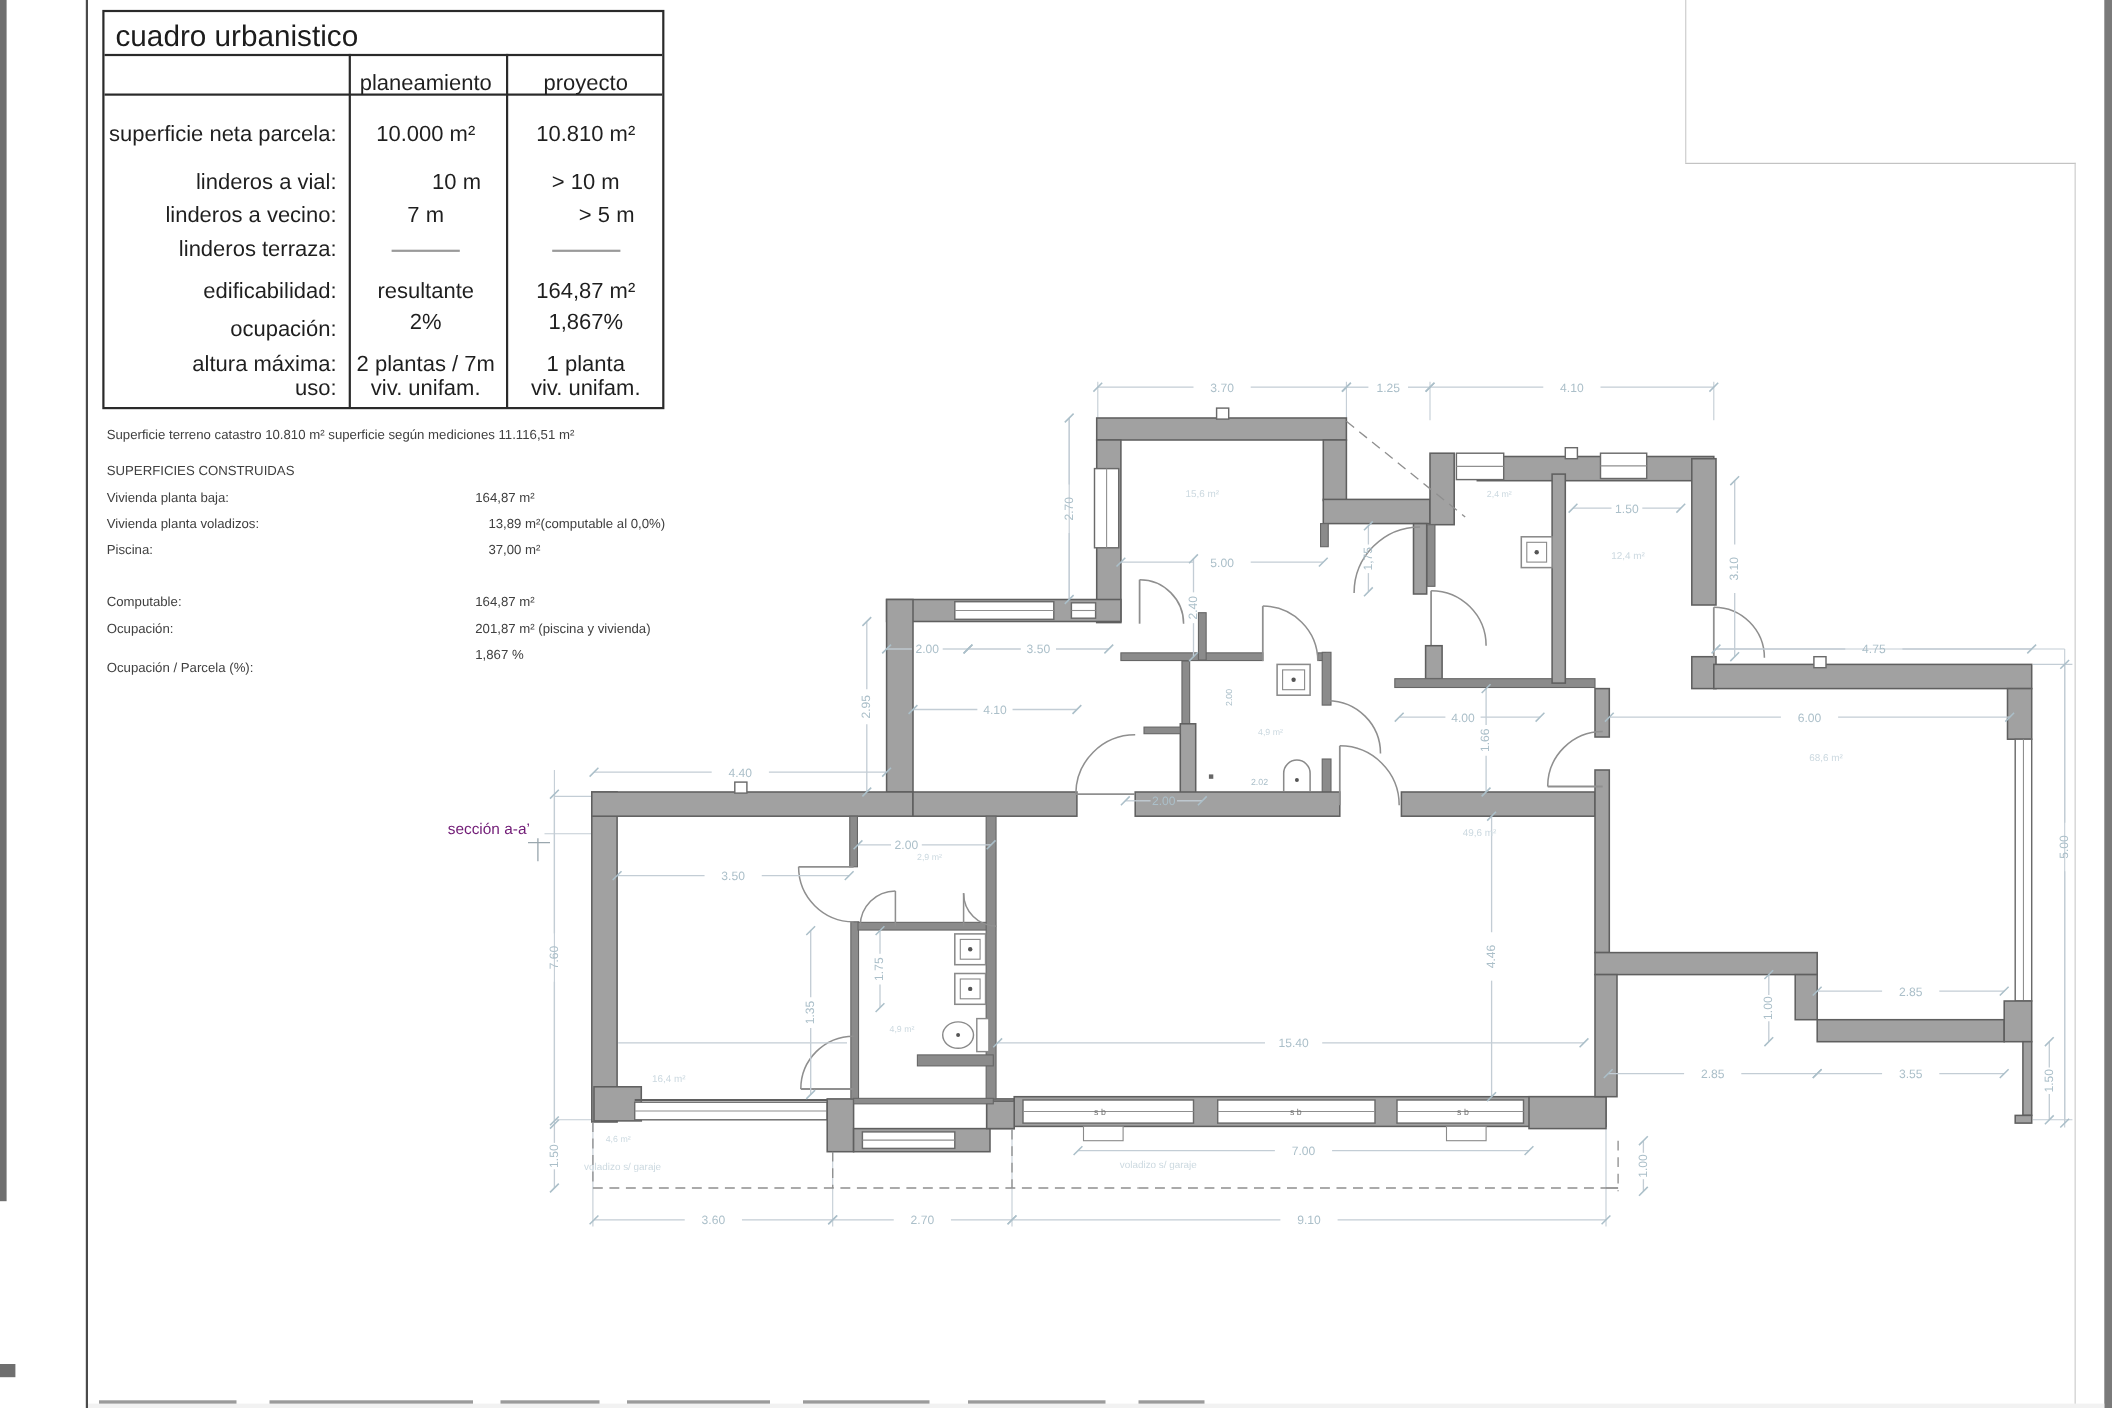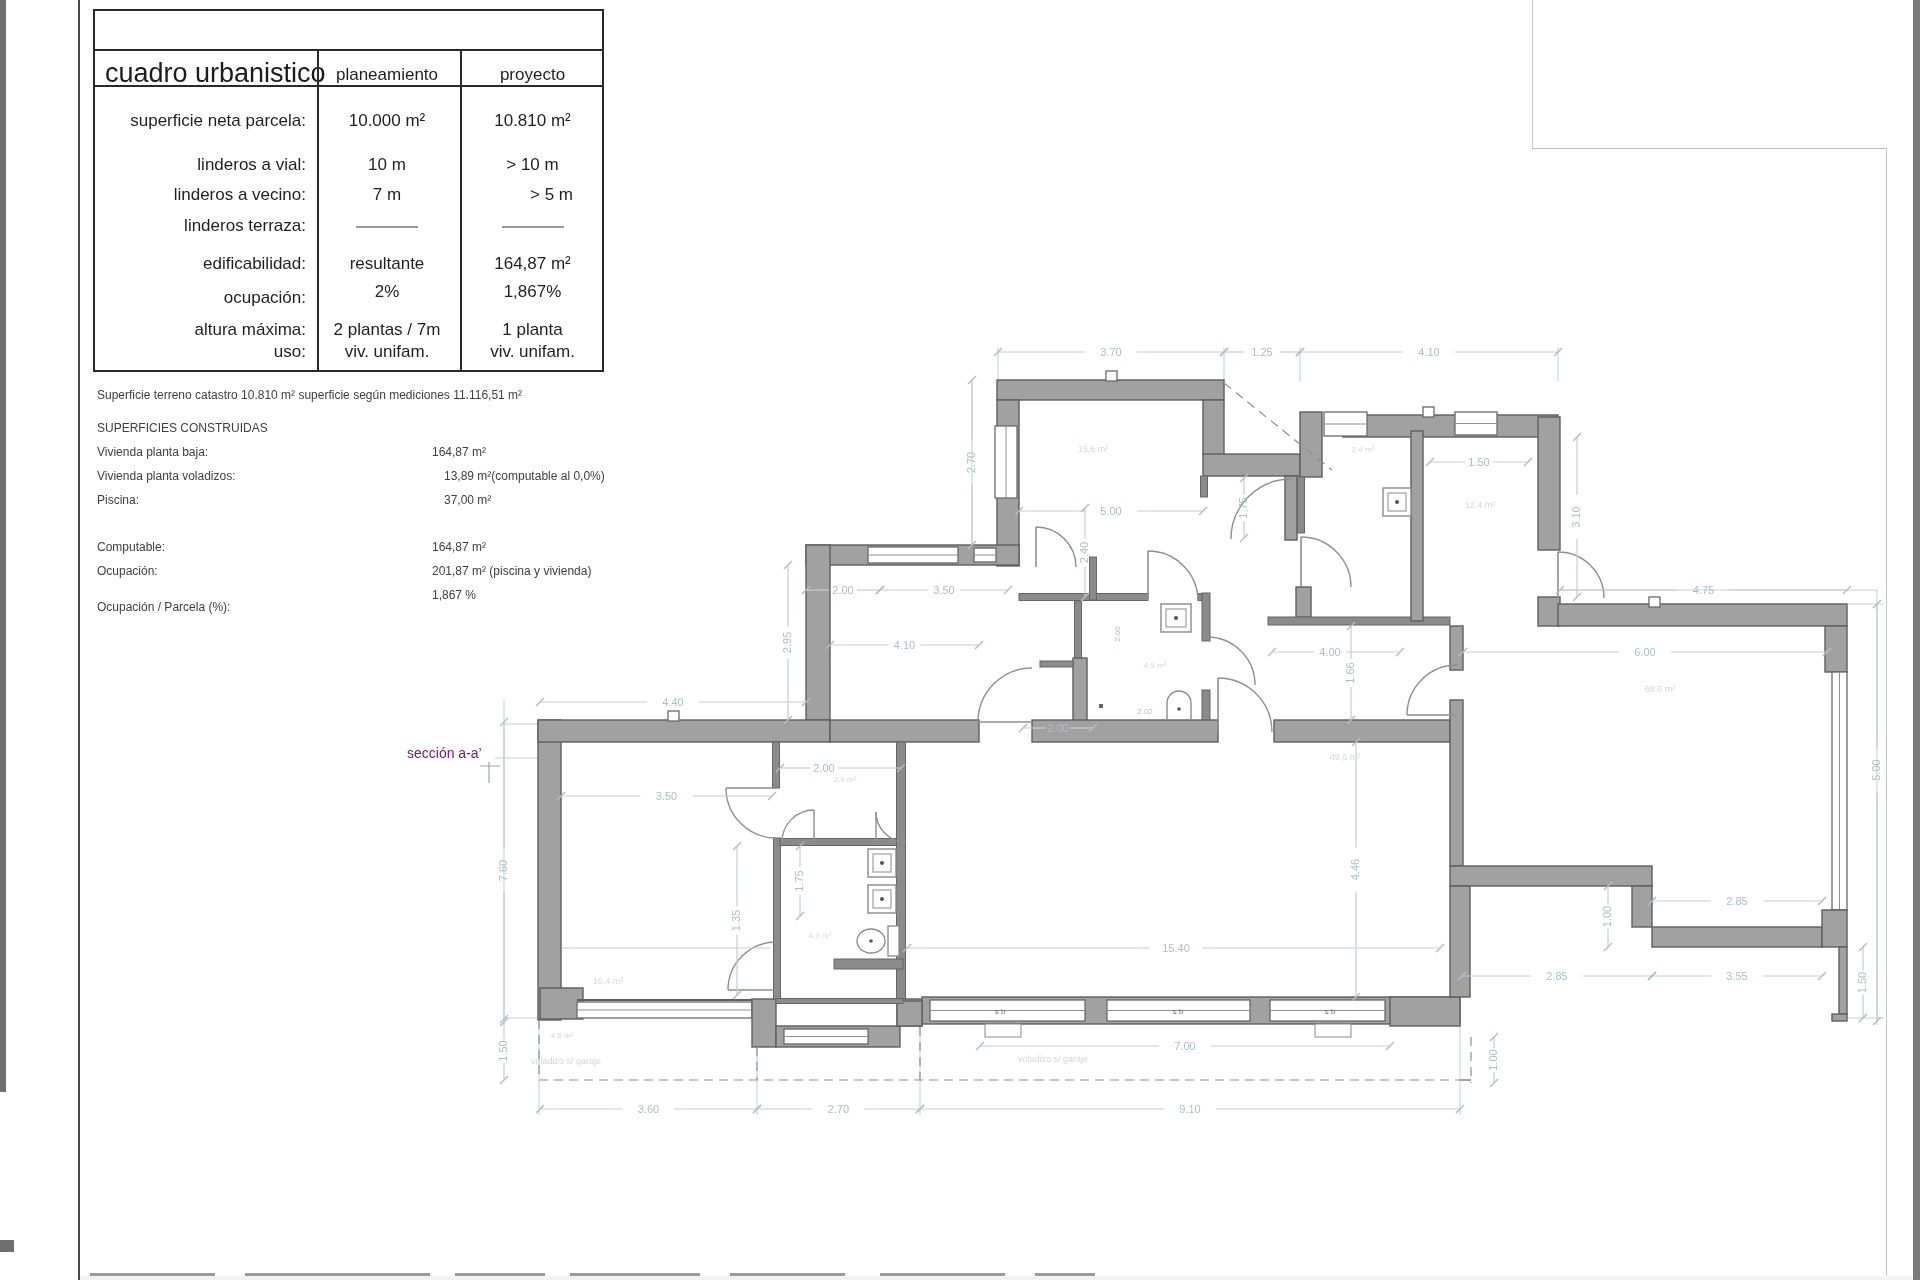--- a/index.html
+++ b/index.html
@@ -1,24 +1,24 @@
 <!DOCTYPE html>
 <html><head>
 <meta charset="utf-8">
 <style>
   html,body{margin:0;padding:0;background:#ffffff;}
   body{width:1920px;height:1280px;position:relative;overflow:hidden;
        font-family:"Liberation Sans", sans-serif;}
   .abs{position:absolute;}
   
   #tbl{left:93px;top:9px;width:511px;height:363px;border:2px solid #2a2a2a;box-sizing:border-box;}
-  #tbl .title{position:absolute;left:10px;top:7px;font-size:27px;color:#1c1c1c;letter-spacing:0px;margin-top:40px;}
+  #tbl .title{position:absolute;left:10px;top:7px;font-size:27px;color:#1c1c1c;letter-spacing:0px;}
   #tbl .hline{position:absolute;left:0;width:100%;height:0;border-top:2px solid #2a2a2a;}
   #tbl .vline{position:absolute;top:38px;bottom:0;width:0;border-left:2px solid #2a2a2a;}
-  .cell{position:absolute;font-size:17px;color:#1f1f1f;white-space:nowrap;}
+  .cell{position:absolute;font-size:20px;color:#1f1f1f;white-space:nowrap;}
   .lab{text-align:right;right:296px;}
   .c2{width:140px;text-align:center;left:222px;}
   .c3{width:145px;text-align:center;left:365px;}
   
   .txt{position:absolute;font-size:12px;color:#404040;white-space:nowrap;}
 </style>
 </head>
 <body>
 
 <div class="abs" style="left:0;top:0;width:6px;height:1092px;background:#6f6f6f;"></div>
@@ -36,21 +36,21 @@
   <div class="vline" style="left:222px;"></div>
   <div class="vline" style="left:365px;"></div>
   <div class="cell c2" style="top:54px;">planeamiento</div>
   <div class="cell c3" style="top:54px;">proyecto</div>
 
   <div class="cell lab" style="top:100px;">superficie neta parcela:</div>
   <div class="cell c2" style="top:100px;">10.000 m²</div>
   <div class="cell c3" style="top:100px;">10.810 m²</div>
 
   <div class="cell lab" style="top:144px;">linderos a vial:</div>
-  <div class="cell c2" style="top:144px;">10 m</div>
+  <div class="cell c2" style="top:144px;padding-left:28px;">10 m</div>
   <div class="cell c3" style="top:144px;">&gt; 10 m</div>
 
   <div class="cell lab" style="top:174px;">linderos a vecino:</div>
   <div class="cell c2" style="top:174px;">7 m</div>
   <div class="cell c3" style="top:174px;padding-left:19px;">&gt; 5 m</div>
 
   <div class="cell lab" style="top:205px;">linderos terraza:</div>
   <div class="cell c2" style="top:205px;"><span style="display:inline-block;width:62px;border-top:2px solid #9a9a9a;vertical-align:middle;"></span></div>
   <div class="cell c3" style="top:205px;"><span style="display:inline-block;width:62px;border-top:2px solid #9a9a9a;vertical-align:middle;"></span></div>
 

